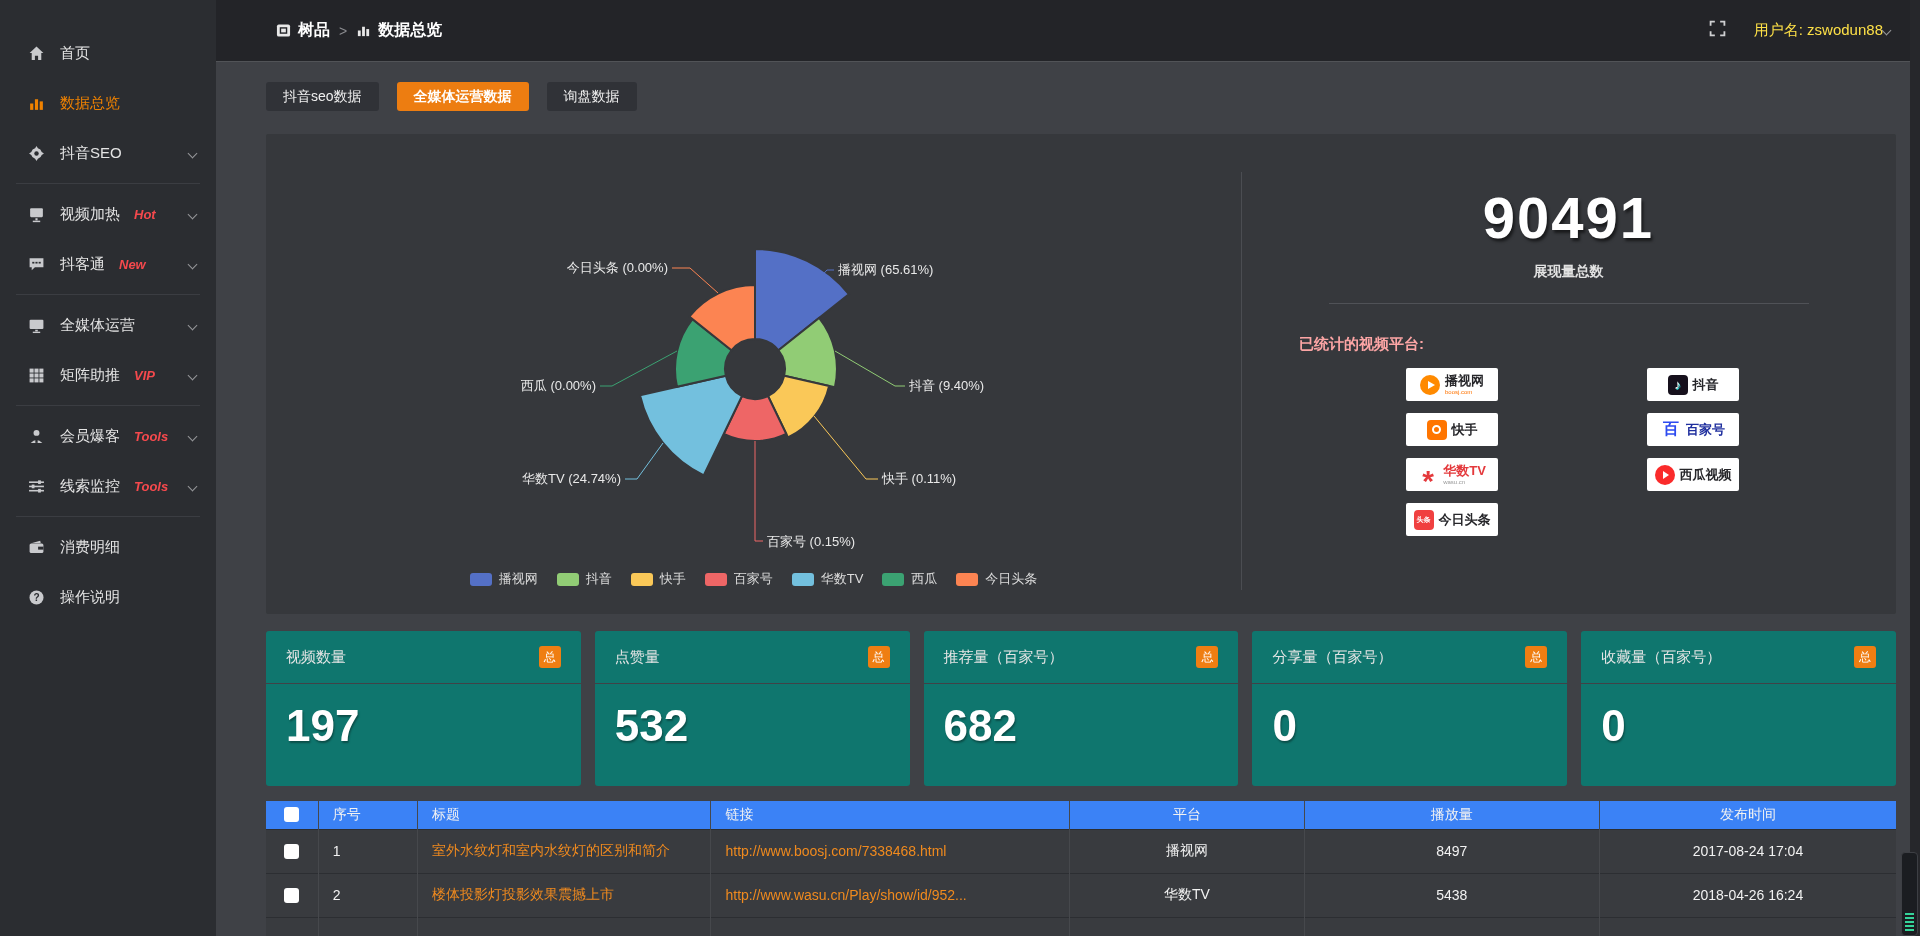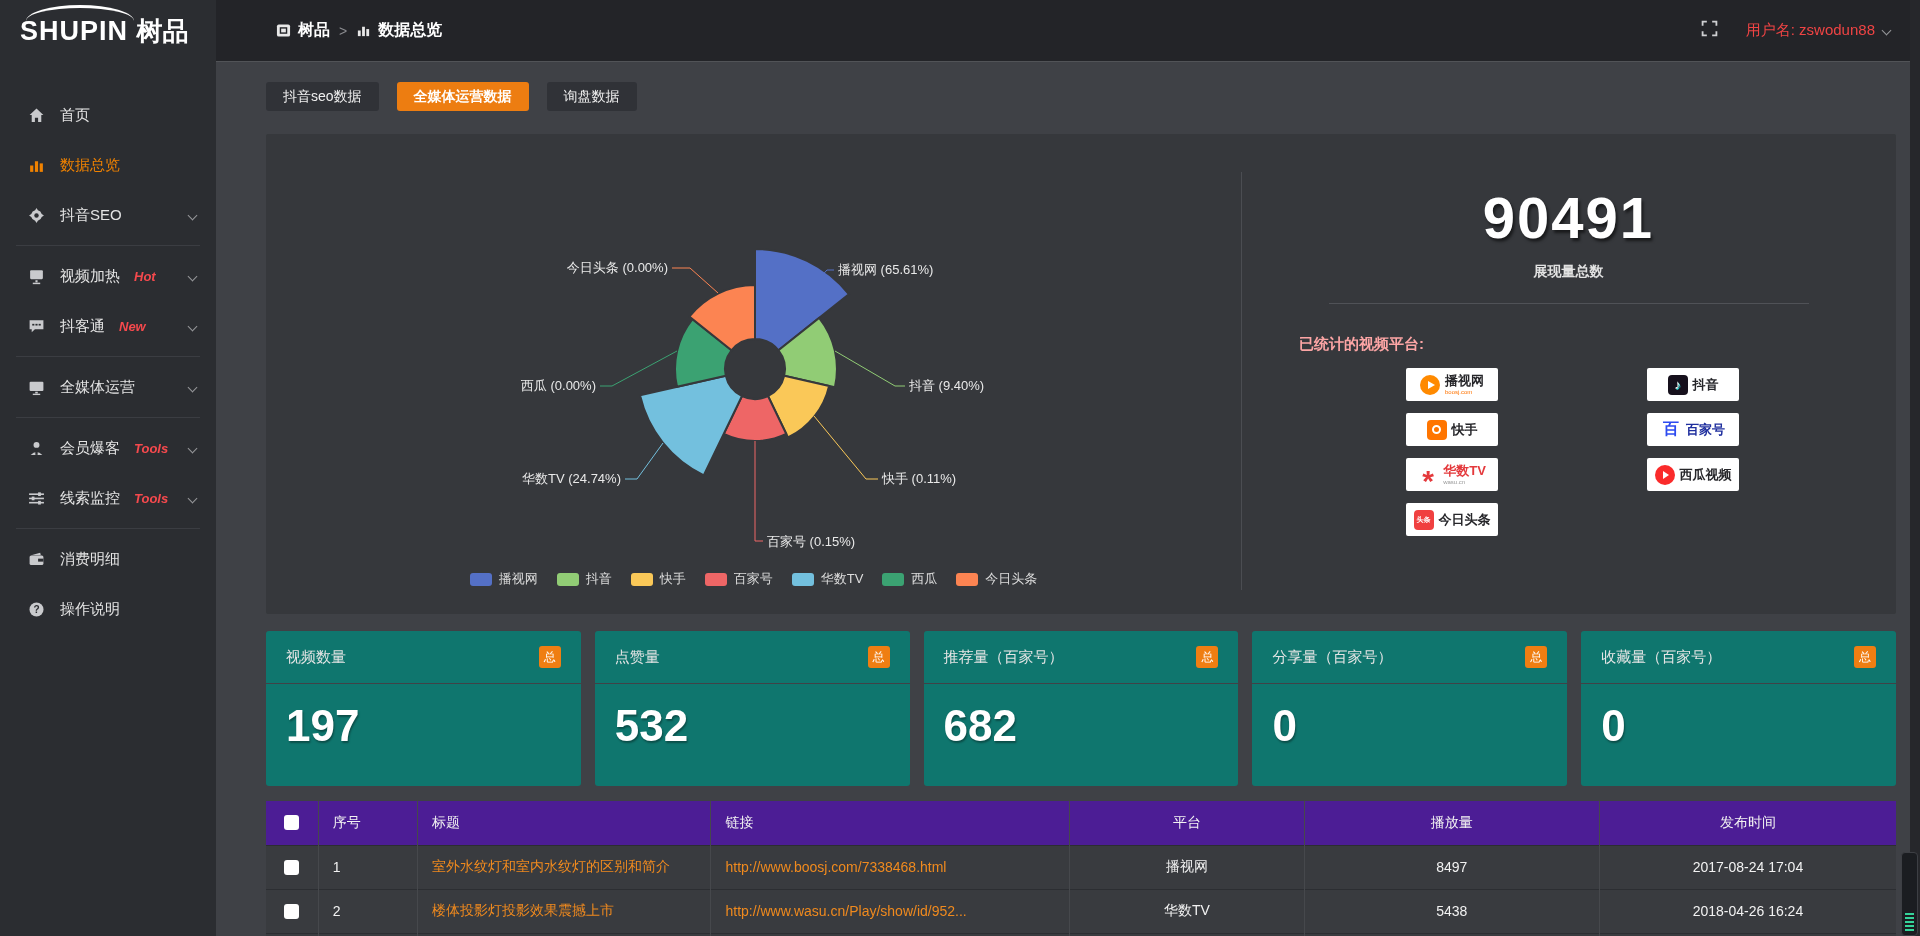--- a/index.html
+++ b/index.html
@@ -26,21 +26,21 @@
 
   
   .topbar{position:absolute;left:216px;top:0;right:0;height:62px;background:#232428;
     display:flex;align-items:center;padding:0 30px 0 60px;z-index:2;border-bottom:1px solid #515357}
   .crumbs{display:flex;align-items:center;gap:9px;font-size:16px;font-weight:bold;color:#fff}
   .crumb{display:flex;align-items:center;gap:7px}
   .crumb svg{width:15px;height:15px;fill:#e8e8e8}
   .crumb-sep{color:#8b8c90;font-weight:normal;font-size:14px}
   .user-area{margin-left:auto;display:flex;align-items:center;gap:28px}
   .fs-icon svg{width:17px;height:17px;stroke:#cfd0d2;fill:none;stroke-width:1.7}
-  .username{font-size:15px;color:#ef4444;display:flex;align-items:center;gap:8px;cursor:pointer}
+  .username{font-size:15px;color:#fde047;display:flex;align-items:center;cursor:pointer}
   .username .chev{margin-left:0}
 
   
   .main{position:absolute;left:216px;top:63px;right:0;bottom:0;padding:19px 24px 0 50px}
   .tabs{display:flex;gap:18px}
   .tab{height:29px;padding:0 17px;display:flex;align-items:center;background:#303237;
     border-radius:3px;font-size:14px;color:#efefef;cursor:pointer}
   .tab.active{background:#ed7d11;color:#fff;font-weight:bold}
 
   
@@ -83,45 +83,40 @@
   .cards{display:flex;gap:14px;margin-top:17px}
   .card{flex:1;height:155px;background:#0f766e;border-radius:3px}
   .card-head{height:53px;display:flex;align-items:center;justify-content:space-between;padding:0 20px;border-bottom:1px solid #404247}
   .card-title{font-size:15px;color:#e5e5e5}
   .badge-total{width:22px;height:22px;background:#ef7e12;border-radius:3px;color:#fff;font-size:12px;
     display:flex;align-items:center;justify-content:center}
   .card-value{font-size:44px;font-weight:bold;color:#fff;padding:17px 0 0 20px;text-shadow:1px 2px 2px rgba(0,0,0,.35)}
 
   
   table{width:100%;margin-top:15px;border-collapse:collapse;background:#393b3f;table-layout:fixed}
-  thead tr{background:#4c1d95;height:44px}
+  thead tr{background:#3b82f6;height:28px}
   tbody tr{height:44px;border-top:1px solid #2c2e32}
   th,td{border-right:1px solid rgba(255,255,255,.07);font-weight:normal;font-size:14px;color:#f2f2f2;overflow:hidden;white-space:nowrap}
   th:last-child,td:last-child{border-right:none}
   .al{text-align:left;padding-left:14px}
   .ac{text-align:center}
   .cb{width:15px;height:15px;background:#fff;border-radius:3px;margin:0 auto;cursor:pointer}
   .lnk{color:#f08a1e;cursor:pointer;text-overflow:ellipsis}
 
   
   .scroll-track{position:absolute;right:0;top:0;width:10px;height:936px;background:#26272b;z-index:4}
   .float-widget{position:absolute;right:2px;bottom:0;width:17px;height:84px;background:#1b1d21;
     border:1px solid #3d3f44;border-radius:4px;z-index:5;display:flex;flex-direction:column;justify-content:flex-end;
     align-items:center;padding-bottom:4px;gap:2px;cursor:pointer}
   .float-widget i{display:block;width:9px;height:2px;background:#35d49a}
 </style>
 </head>
 <body>
 
 <aside class="sidebar">
-  <div class="logo">
-    <span class="logo-arc"></span>
-    <span class="logo-en">SHUPIN</span>
-    <span class="logo-cn">树品</span>
-  </div>
   <nav class="nav">
       <div class="s-item">
         <span class="s-icon"><svg viewBox="0 0 16 16">
             <path d="M8 1.5 L14.5 7.5 H12.5 V14 H9.5 V10 H6.5 V14 H3.5 V7.5 H1.5 Z"></path>
           </svg></span>
         <span class="s-label">首页</span>
       </div>
       <div class="s-item active">
         <span class="s-icon"><svg viewBox="0 0 16 16">
             <rect x="2" y="8" width="3" height="6"></rect>
@@ -161,20 +156,36 @@
         <span class="chev"></span>
       </div>
       <div class="s-div"></div>
       <div class="s-item">
         <span class="s-icon"><svg viewBox="0 0 16 16">
             <rect x="1.5" y="2.5" width="13" height="8.8" rx="1"></rect>
             <rect x="6.8" y="12" width="2.4" height="1.6"></rect>
             <rect x="4.5" y="13.8" width="7" height="1.3"></rect>
           </svg></span>
         <span class="s-label">全媒体运营</span>
+        <span class="chev"></span>
+      </div>
+      <div class="s-item">
+        <span class="s-icon"><svg viewBox="0 0 16 16">
+            <rect x="1.5" y="1.5" width="3.8" height="3.8"></rect>
+            <rect x="6.1" y="1.5" width="3.8" height="3.8"></rect>
+            <rect x="10.7" y="1.5" width="3.8" height="3.8"></rect>
+            <rect x="1.5" y="6.1" width="3.8" height="3.8"></rect>
+            <rect x="6.1" y="6.1" width="3.8" height="3.8"></rect>
+            <rect x="10.7" y="6.1" width="3.8" height="3.8"></rect>
+            <rect x="1.5" y="10.7" width="3.8" height="3.8"></rect>
+            <rect x="6.1" y="10.7" width="3.8" height="3.8"></rect>
+            <rect x="10.7" y="10.7" width="3.8" height="3.8"></rect>
+          </svg></span>
+        <span class="s-label">矩阵助推</span>
+        <span class="s-tag">VIP</span>
         <span class="chev"></span>
       </div>
       <div class="s-div"></div>
       <div class="s-item">
         <span class="s-icon"><svg viewBox="0 0 16 16">
             <circle cx="8" cy="4.6" r="2.8"></circle>
             <path d="M2.5 14 Q8 8.4 13.5 14 Z"></path>
             <rect x="6.9" y="9" width="2.2" height="5" fill="#2b2d31"></rect>
           </svg></span>
         <span class="s-label">会员爆客</span>

